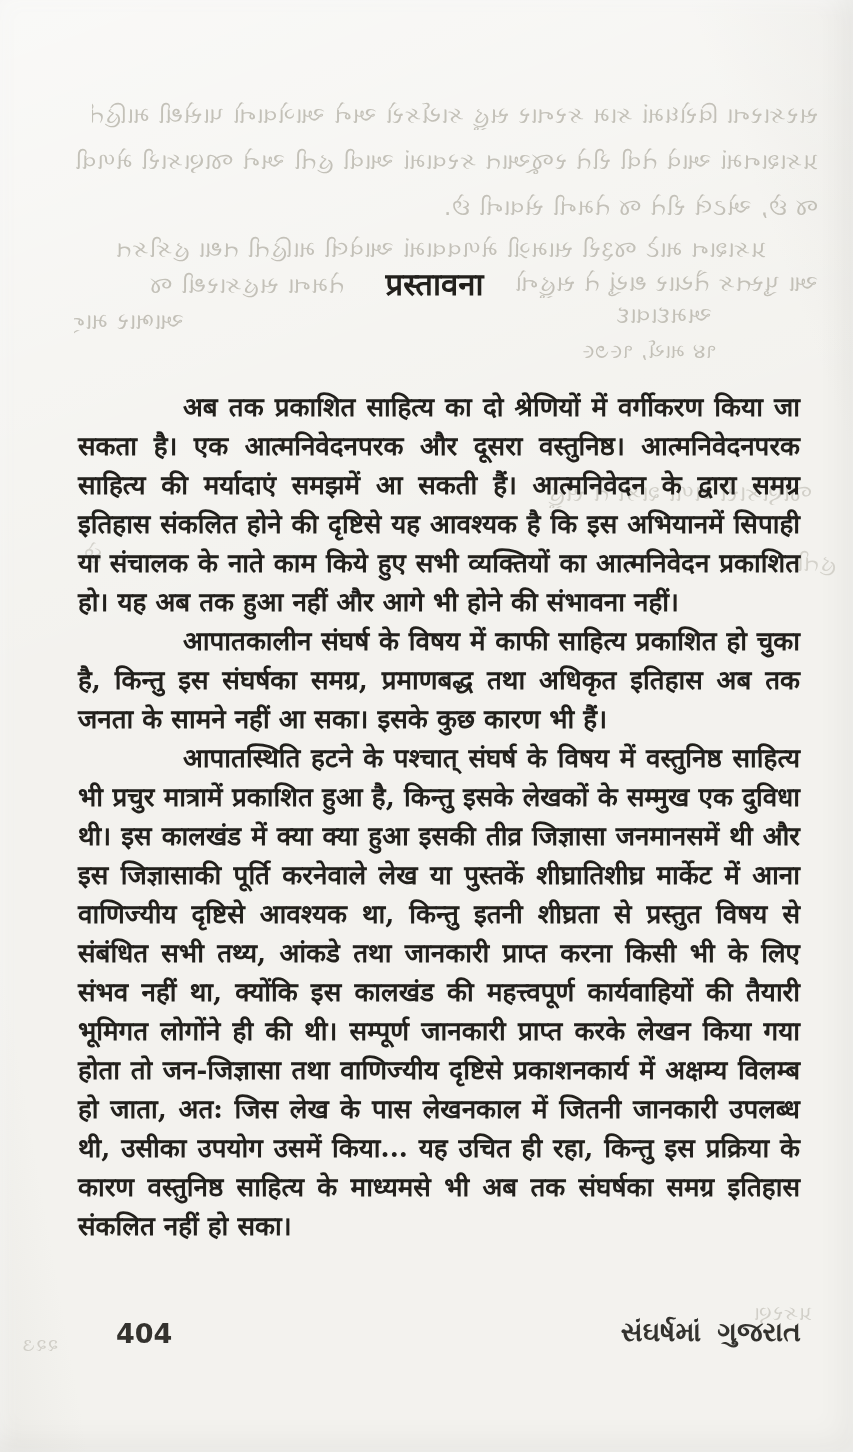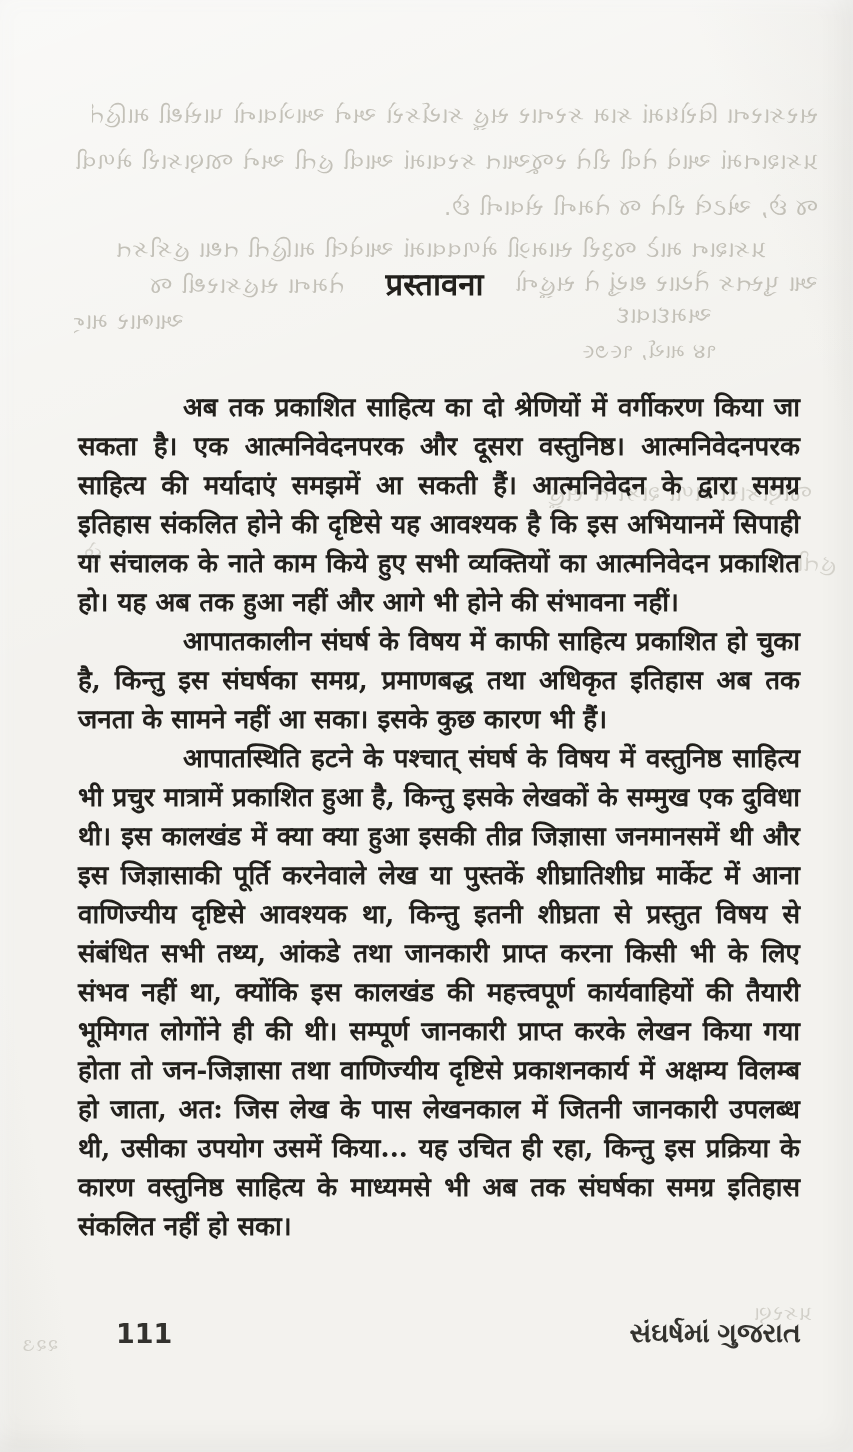--- a/index.html
+++ b/index.html
@@ -78,21 +78,21 @@
     top:1318px;left:116px;
     font-size:27px;font-weight:700;
     color:var(--footer_ink);
     font-family:"DejaVu Sans","Liberation Sans",sans-serif;
   }
   .footer-running{
     position:absolute;
     top:1318px;right:52px;
     font-size:27px;font-weight:700;
     color:var(--footer_ink);
-    font-family:Liberation Sans, sans-serif;
+    font-family:Liberation Mono, monospace;
   }
 </style>
 </head>
 <body>
 
 <div class="page">
 
   <div class="bl bl1">સરકારના વિરોધમાં કામ કરનાર સહુ કાર્યકરો અને આગેવાનો પાસેથી માહિતી મળી,</div>
   <div class="bl bl2">પ્રકાશનમાં આવે તેવી રીતે રજૂઆત કરવામાં આવી હતી અને જાણકારી મેળવી શકાય</div>
   <div class="bl bl3">જ છે, એટલે રીતે જ તેમની સેવાની છે.</div>
@@ -113,16 +113,16 @@
   <div class="bodytext">
 
       <p>अब तक प्रकाशित साहित्य का दो श्रेणियों में वर्गीकरण किया जा सकता है। एक आत्मनिवेदनपरक और दूसरा वस्तुनिष्ठ। आत्मनिवेदनपरक साहित्य की मर्यादाएं समझमें आ सकती हैं। आत्मनिवेदन के द्वारा समग्र इतिहास संकलित होने की दृष्टिसे यह आवश्यक है कि इस अभियानमें सिपाही या संचालक के नाते काम किये हुए सभी व्यक्तियों का आत्मनिवेदन प्रकाशित हो। यह अब तक हुआ नहीं और आगे भी होने की संभावना नहीं।</p>
 
       <p>आपातकालीन संघर्ष के विषय में काफी साहित्य प्रकाशित हो चुका है, किन्तु इस संघर्षका समग्र, प्रमाणबद्ध तथा अधिकृत इतिहास अब तक जनता के सामने नहीं आ सका। इसके कुछ कारण भी हैं।</p>
 
       <p>आपातस्थिति हटने के पश्चात् संघर्ष के विषय में वस्तुनिष्ठ साहित्य भी प्रचुर मात्रामें प्रकाशित हुआ है, किन्तु इसके लेखकों के सम्मुख एक दुविधा थी। इस कालखंड में क्या क्या हुआ इसकी तीव्र जिज्ञासा जनमानसमें थी और इस जिज्ञासाकी पूर्ति करनेवाले लेख या पुस्तकें शीघ्रातिशीघ्र मार्केट में आना वाणिज्यीय दृष्टिसे आवश्यक था, किन्तु इतनी शीघ्रता से प्रस्तुत विषय से संबंधित सभी तथ्य, आंकडे तथा जानकारी प्राप्त करना किसी भी के लिए संभव नहीं था, क्योंकि इस कालखंड की महत्त्वपूर्ण कार्यवाहियों की तैयारी भूमिगत लोगोंने ही की थी। सम्पूर्ण जानकारी प्राप्त करके लेखन किया गया होता तो जन-जिज्ञासा तथा वाणिज्यीय दृष्टिसे प्रकाशनकार्य में अक्षम्य विलम्ब हो जाता, अत: जिस लेख के पास लेखनकाल में जितनी जानकारी उपलब्ध थी, उसीका उपयोग उसमें किया... यह उचित ही रहा, किन्तु इस प्रक्रिया के कारण वस्तुनिष्ठ साहित्य के माध्यमसे भी अब तक संघर्षका समग्र इतिहास संकलित नहीं हो सका।</p>
 
     </div>
 
-  <span class="footer-pageno">111</span>
+  <span class="footer-pageno">404</span>
   <span class="footer-running">સંઘર્ષમાં ગુજરાત</span>
 
 </div>
 
 </body></html>

